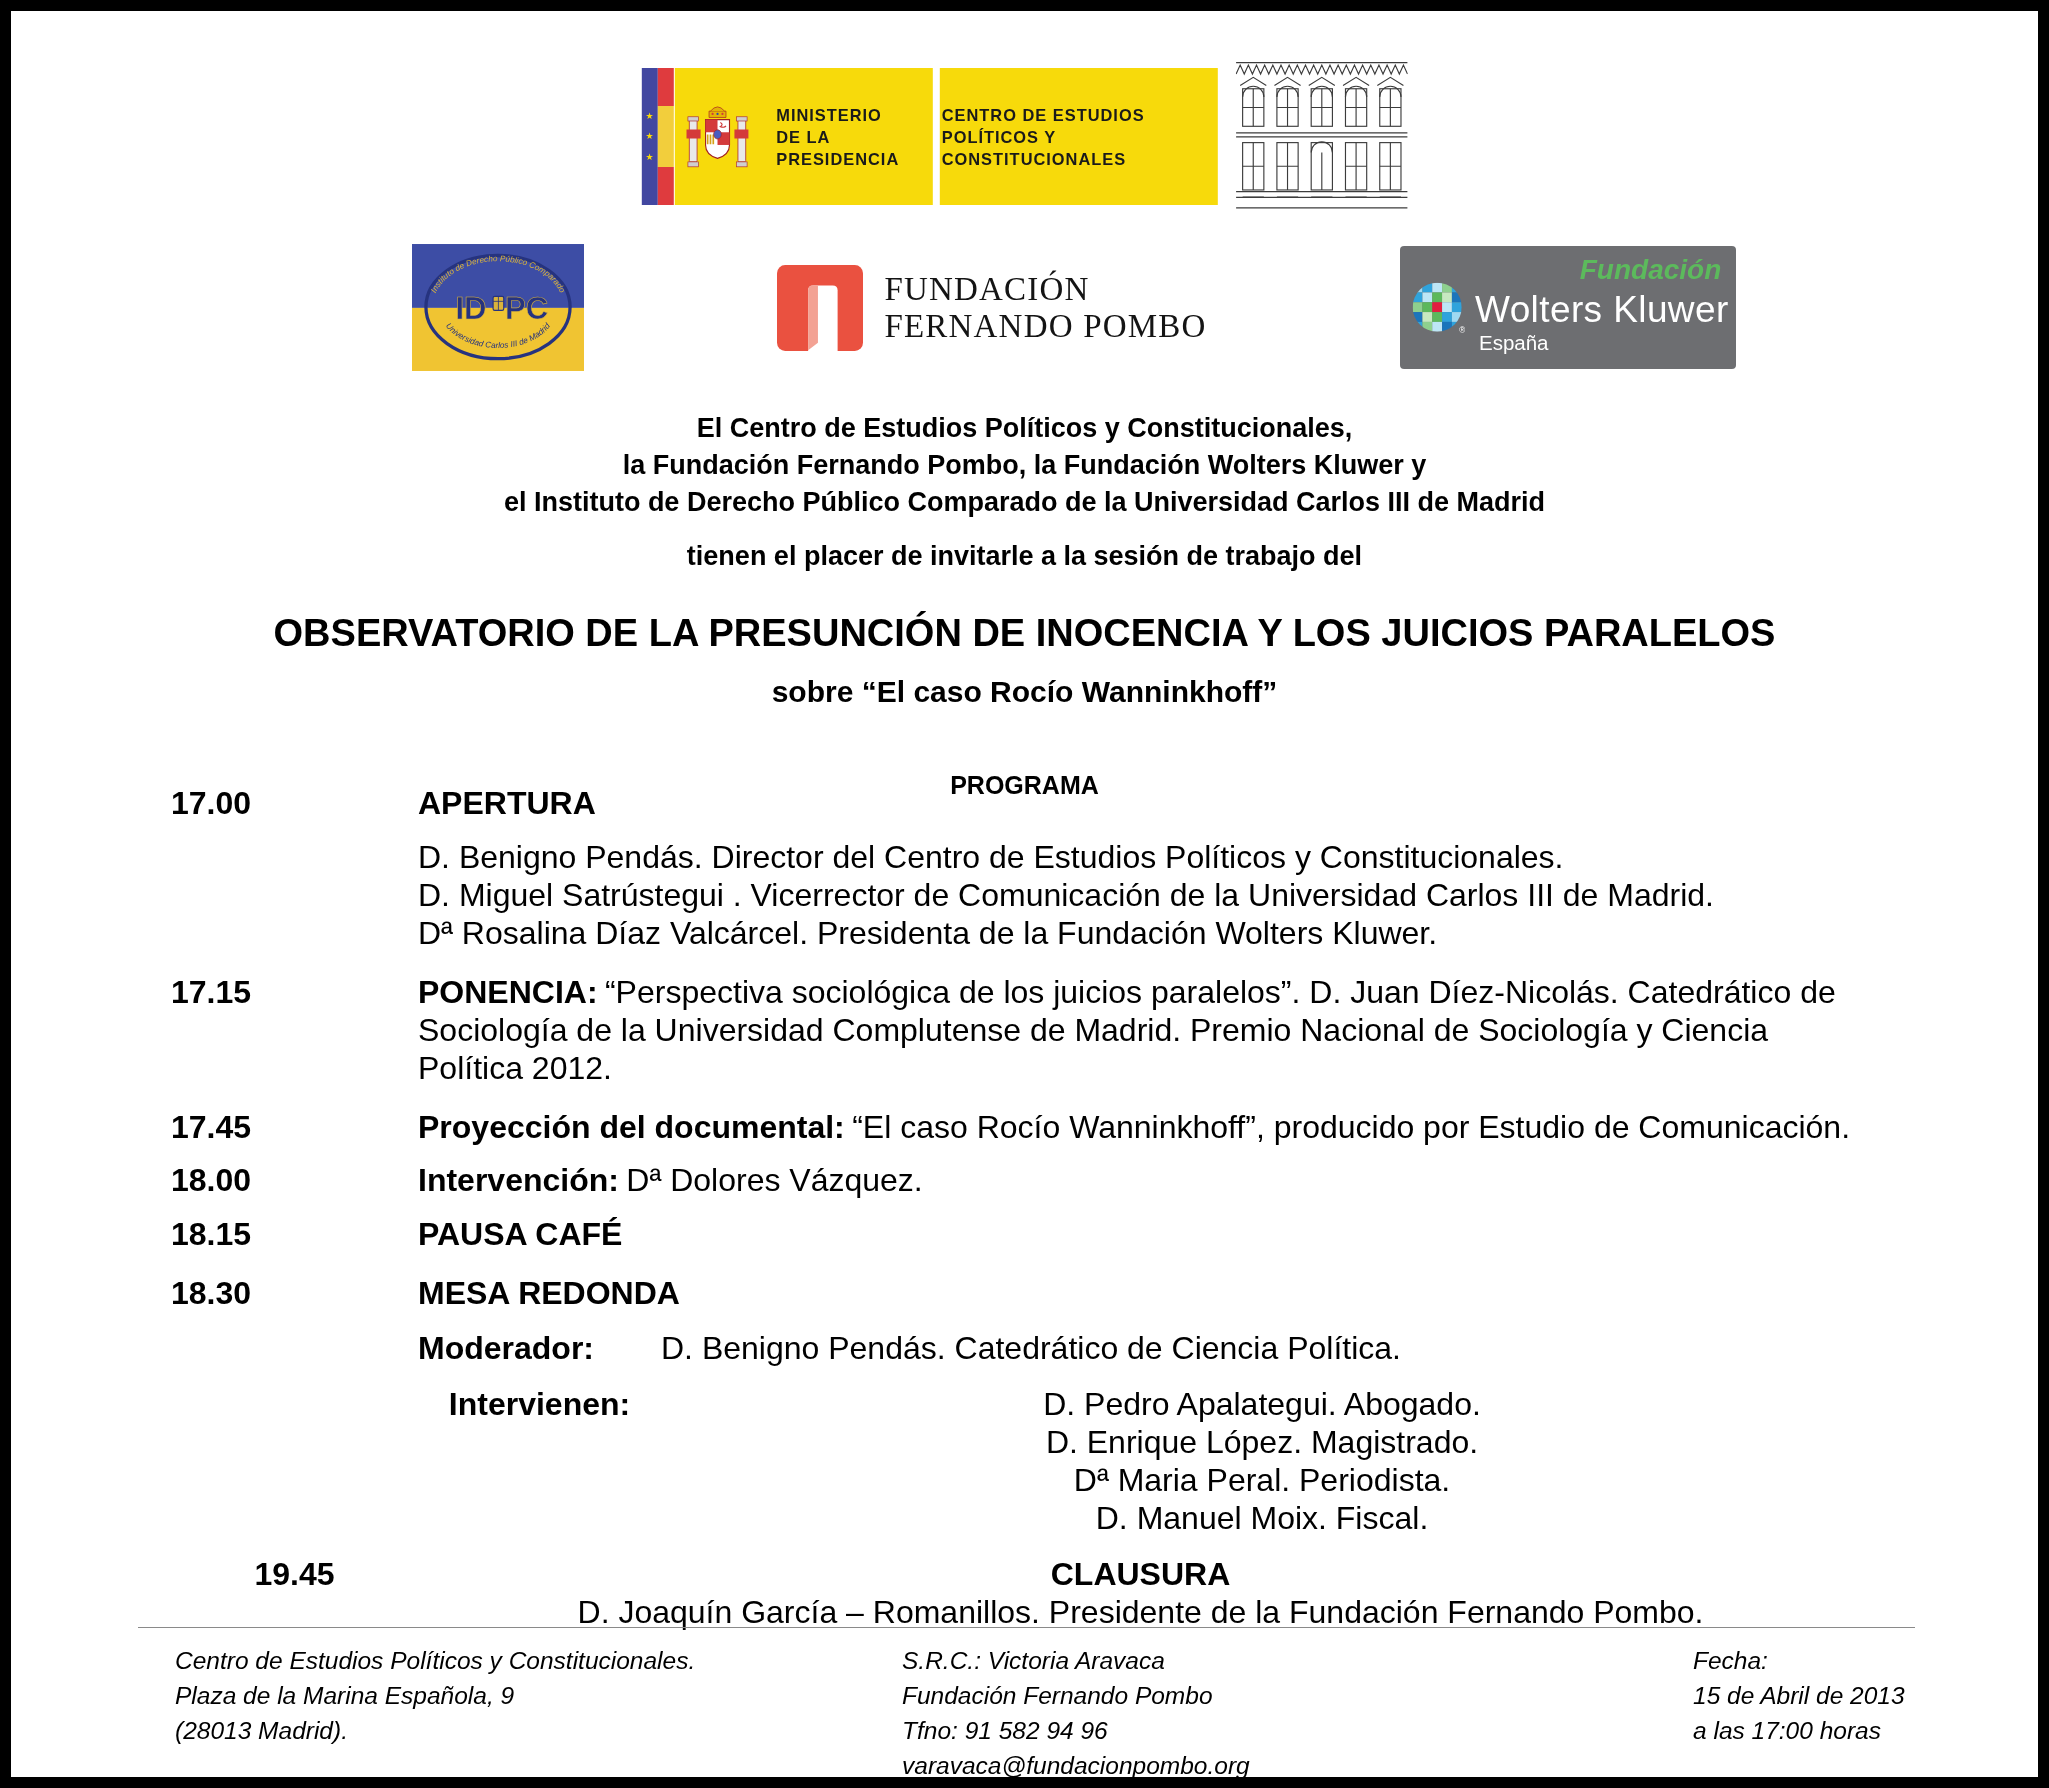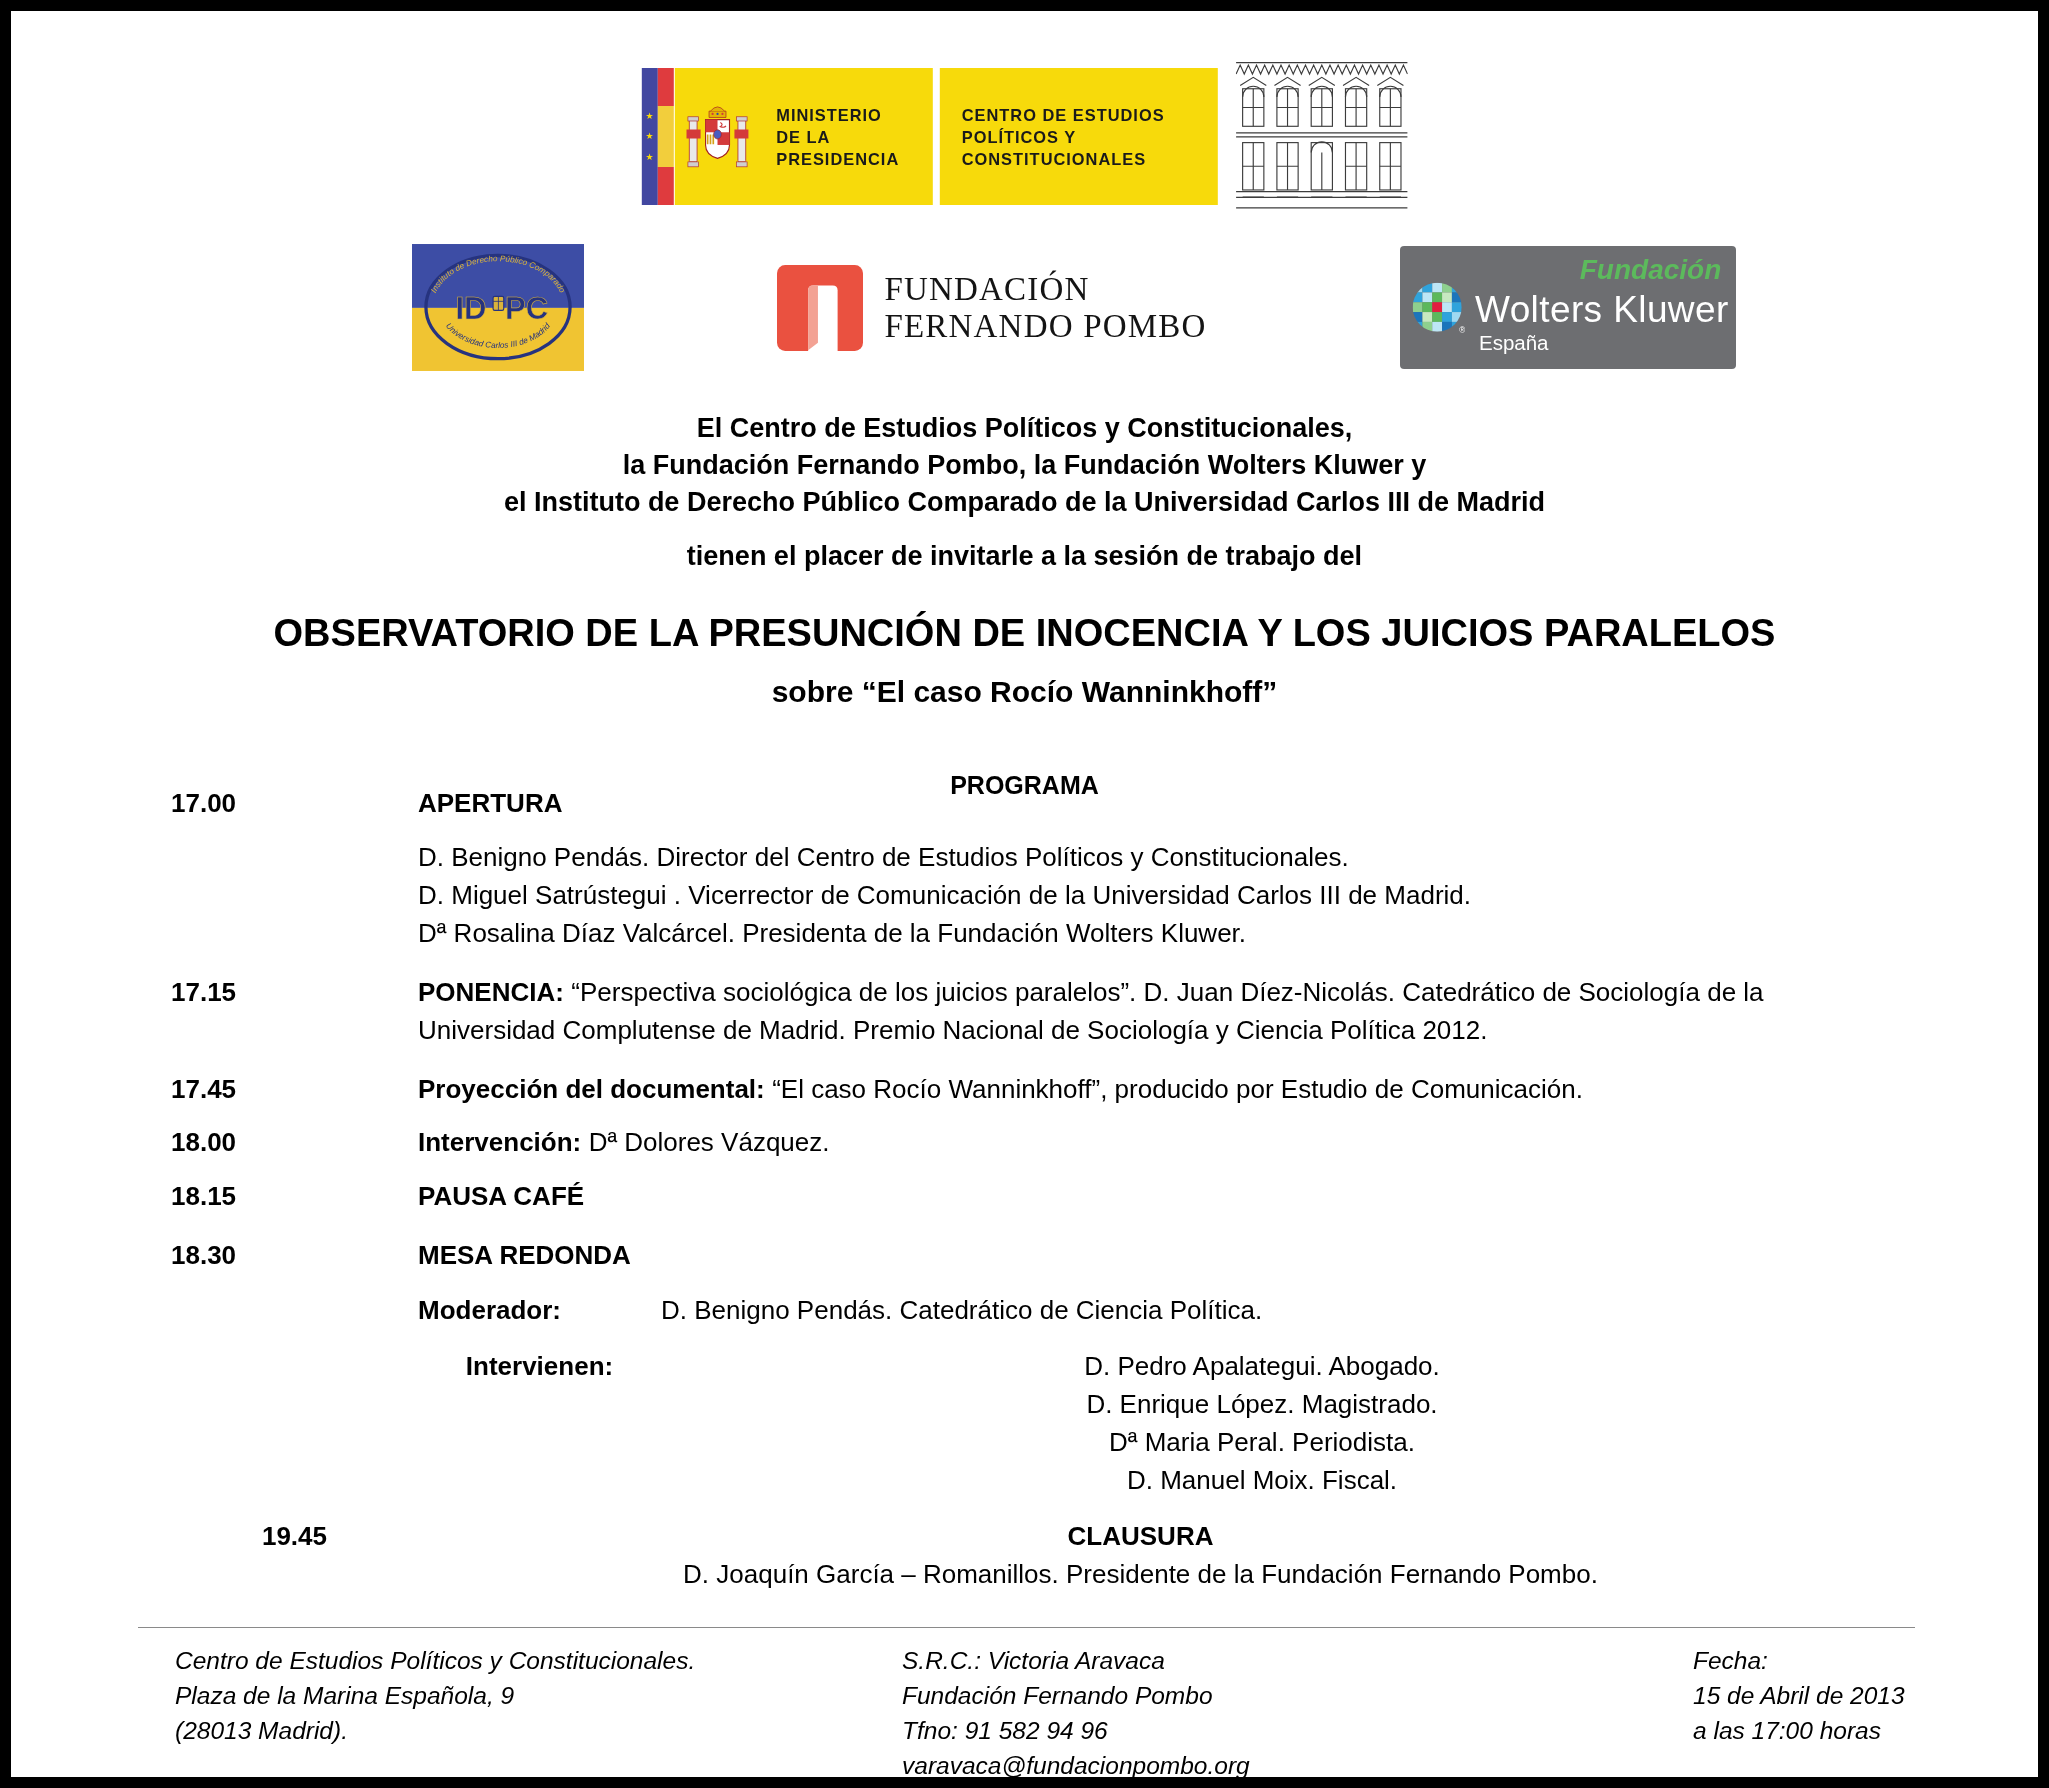--- a/index.html
+++ b/index.html
@@ -14,21 +14,21 @@
   .flagstrip{width:33px;height:137px;display:flex;flex-shrink:0;}
   .eu{width:16.4px;height:100%;background:var(--eu_blue,#4247a0);
     display:flex;flex-direction:column;align-items:center;justify-content:center;gap:11.5px;}
   .eu .star{color:var(--banner_yellow,#f7da0b);font-size:9px;line-height:9px;}
   .esp{width:16.4px;height:100%;
     background:linear-gradient(to bottom,var(--flag_red,#df3b3e) 0 28%,#f2ce3c 28% 72%,var(--flag_red,#df3b3e) 72% 100%);}
   .minbox{width:258px;height:137px;background:var(--banner_yellow,#f7da0b);
     display:flex;align-items:center;gap:27px;padding-left:11.5px;box-sizing:border-box;}
   .cepcbox{width:278px;height:137px;background:var(--banner_yellow,#f7da0b);
     margin-left:7.4px;display:flex;flex-direction:column;justify-content:center;
-    padding-left:22px;box-sizing:border-box;}
+    padding-left:2px;box-sizing:border-box;}
   .bannertext{font-size:16.4px;line-height:22px;letter-spacing:1px;font-weight:bold;color:#1a1a1a;}
   .building{margin-left:18px;}
   
   .logos{position:absolute;top:233px;left:0;right:0;
     display:flex;align-items:center;justify-content:space-between;
     padding:0 302px 0 401px;}
   .pombo{display:flex;align-items:center;gap:21px;}
   .pombo-text{font-family:"Liberation Serif","DejaVu Serif",serif;
     font-size:33px;line-height:37px;letter-spacing:1.2px;color:#141414;}
   .wk{position:relative;width:336px;height:123px;background:var(--wk_gray,#6d6e71);border-radius:4.1px;}
@@ -43,21 +43,21 @@
   .invite{position:absolute;top:530px;left:0;right:0;text-align:center;
     font-weight:bold;font-size:27px;}
   .title{position:absolute;top:601px;left:0;right:0;text-align:center;
     font-weight:bold;font-size:38px;letter-spacing:0px;}
   .subtitle{position:absolute;top:664px;left:0;right:0;text-align:center;
     font-weight:bold;font-size:30px;}
   .programa{position:absolute;top:728px;left:0;right:0;text-align:center;
     font-weight:bold;font-size:25px;margin-top:32px;}
   
   .program{position:absolute;top:773px;left:160px;right:175px;
-    font-size:26px;line-height:38px;}
+    font-size:32px;line-height:38px;}
   .prow{display:grid;grid-template-columns:247px 1fr;}
   .time{font-weight:bold;}
   .phead{font-weight:bold;}
   .lbl{font-weight:bold;margin-right:7.4px;}
   .speakers{margin-top:16.4px;}
   .m26{margin-top:21px;} .m22{margin-top:18px;text-align:center;} .m20{margin-top:16.4px;} .m18{margin-top:14.7px;}
   .subrow{display:grid;grid-template-columns:243px 1fr;}
   
   .fdivider{position:absolute;top:1616px;left:127px;right:123px;
     border-top:1.6px solid var(--line_gray,#8a8a8a);}

